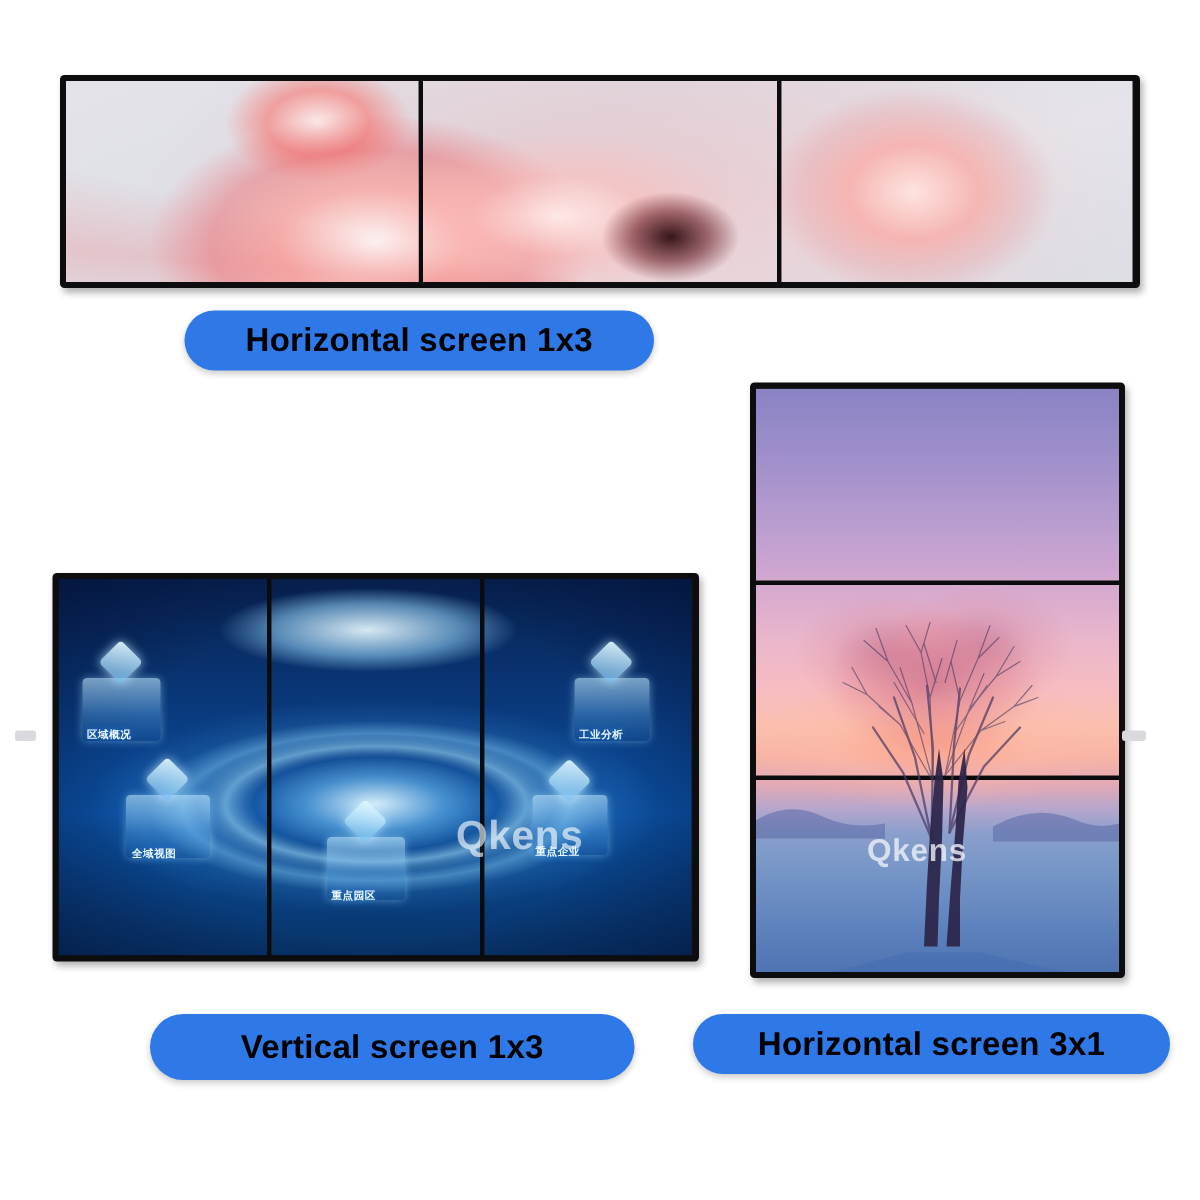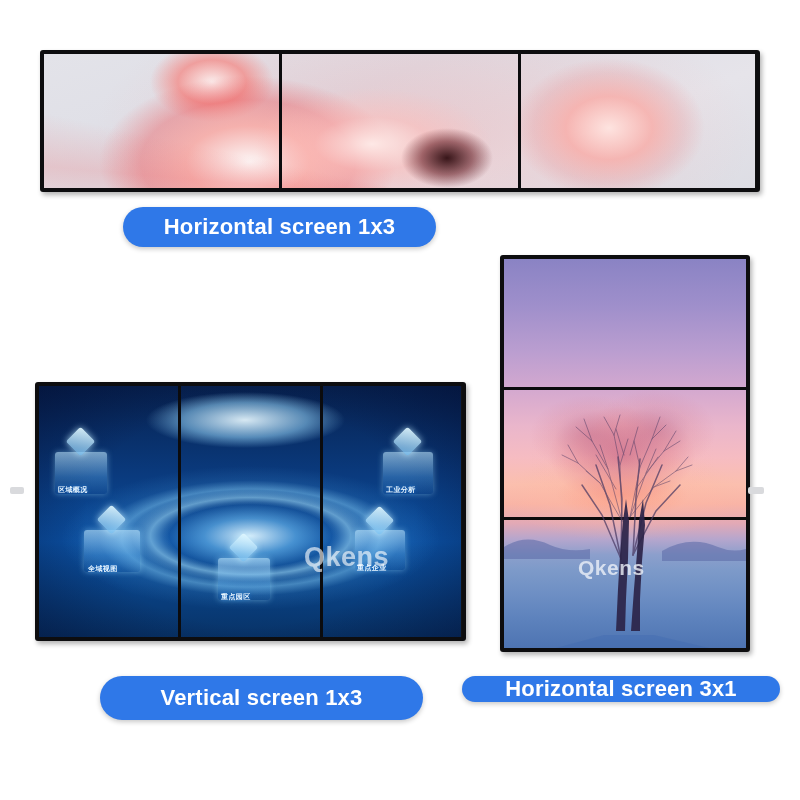--- a/index.html
+++ b/index.html
@@ -219,30 +219,30 @@
     border-radius: 2px;
   }
 
   
   .pill {
     position: absolute;
     display: flex;
     align-items: center;
     justify-content: center;
     background: #2f78e8;
-    color: #ffffff;
+    color: #000000;
     font-weight: bold;
     border-radius: 999px;
     box-shadow: 0 2px 5px rgba(0,0,0,0.22);
     white-space: nowrap;
     letter-spacing: 0.2px;
   }
   #pill-top   { left: 123px; top: 207px; width: 313px; height: 40px; font-size: 22px; }
   #pill-vert  { left: 100px; top: 676px; width: 323px; height: 44px; font-size: 22px; }
-  #pill-horiz { left: 462px; top: 676px; width: 318px; height: 26px; font-size: 22px; }
+  #pill-horiz { left: 462px; top: 676px; width: 318px; height: 40px; font-size: 22px; }
 </style>
 </head>
 <body>
 
 <div class="wall" id="wall-top">
   <div class="wall-inner">
     <div class="tile">
       <div class="tile-art bloom-art" style="left:0px;"></div>
     </div>
     <div class="tile">

